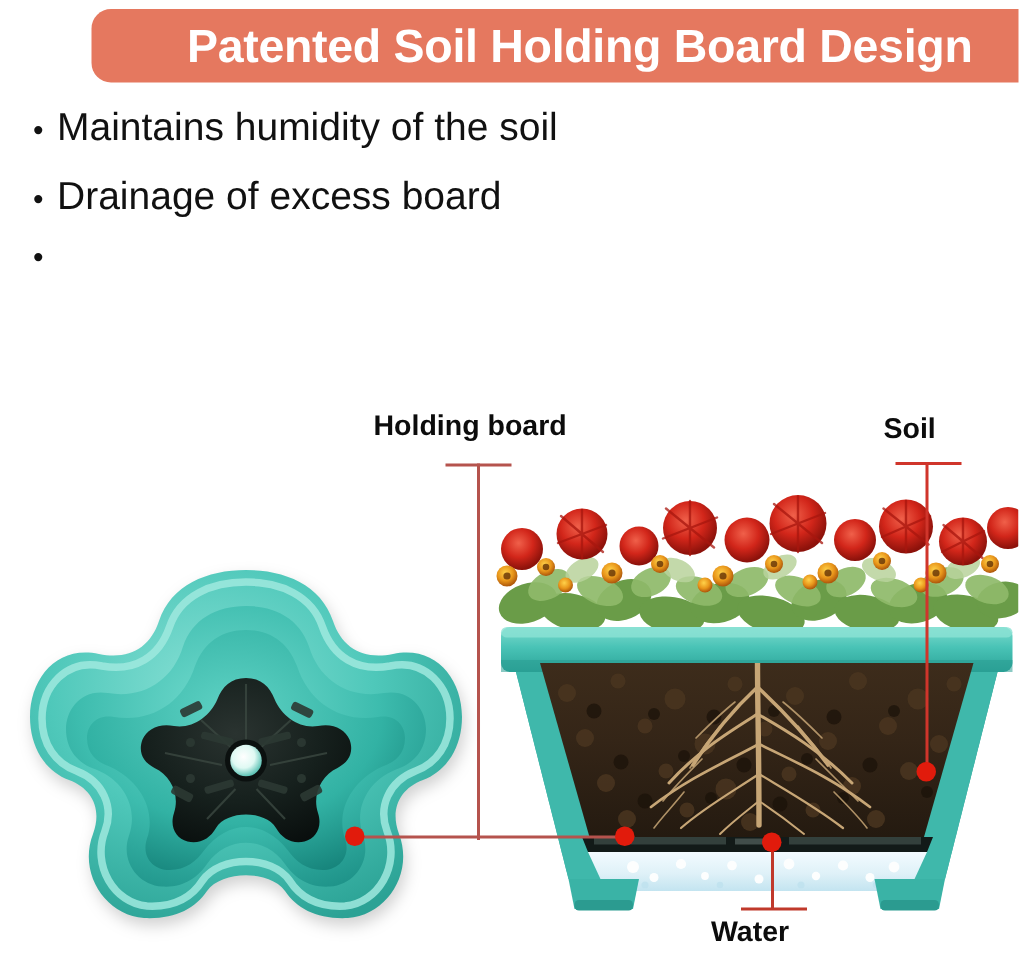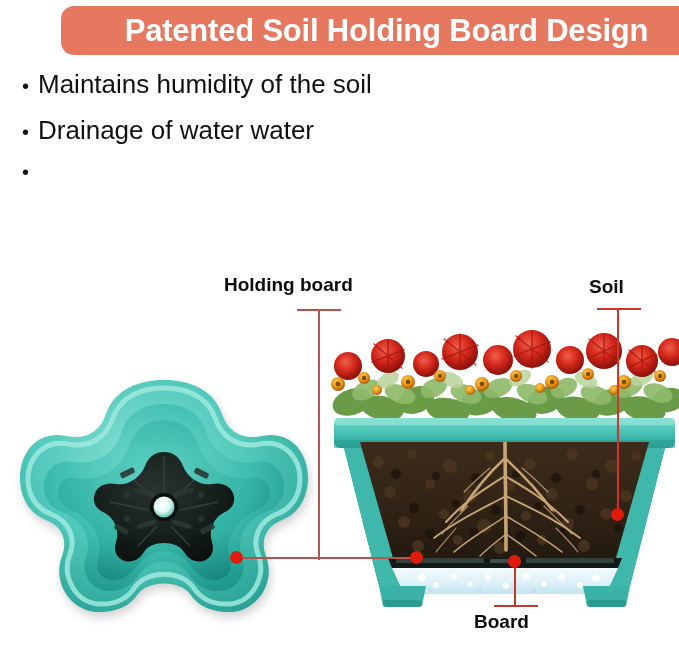--- a/index.html
+++ b/index.html
@@ -66,21 +66,21 @@
   }
 
   
   .callout-label {
     position: absolute;
     font-size: 19px;
     font-weight: bold;
     color: #0c0c0c;
     white-space: nowrap;
   }
-  .label-holding { left: 224px; top: 274px; }
+  .label-holding { left: 249px; top: 274px; }
   .label-soil    { left: 589px; top: 276px; }
   .label-water   { left: 474px; top: 611px; }
 
   
   .leader {
     position: absolute;
     background: #c0392b;
   }
   .ldr-hold-cap  { left: 297px; top: 309px; width: 44px; height: 2px; background:#b5534d; }
   .ldr-hold-vert { left: 318px; top: 309px; width: 2px;  height: 251px; background:#b5534d; }
@@ -135,21 +135,21 @@
     <div class="banner-title">Patented Soil Holding Board Design</div>
   </div>
 
   <div class="bullets">
     <div class="bullet-row">
       <span class="bullet-dot">•</span>
       <span class="bullet-text">Maintains humidity of the soil</span>
     </div>
     <div class="bullet-row">
       <span class="bullet-dot">•</span>
-      <span class="bullet-text">Drainage of water water</span>
+      <span class="bullet-text">Drainage of excess board</span>
     </div>
     <div class="bullet-row">
       <span class="bullet-dot">•</span>
     </div>
   </div>
 
   <div>
 
     <div class="planter-top">
       <svg class="qf-shell" viewBox="0 0 300 258" width="300" height="258">
@@ -587,16 +587,16 @@
     <div class="leader ldr-water-cap"></div>
     <div class="leader ldr-water-vert"></div>
 
     <div class="dot dot-left-board"></div>
     <div class="dot dot-right-board"></div>
     <div class="dot dot-soil"></div>
     <div class="dot dot-water"></div>
 
     <div class="callout-label label-holding">Holding board</div>
     <div class="callout-label label-soil">Soil</div>
-    <div class="callout-label label-water">Board</div>
+    <div class="callout-label label-water">Water</div>
   </div>
 
 </div>
 
 </body></html>

